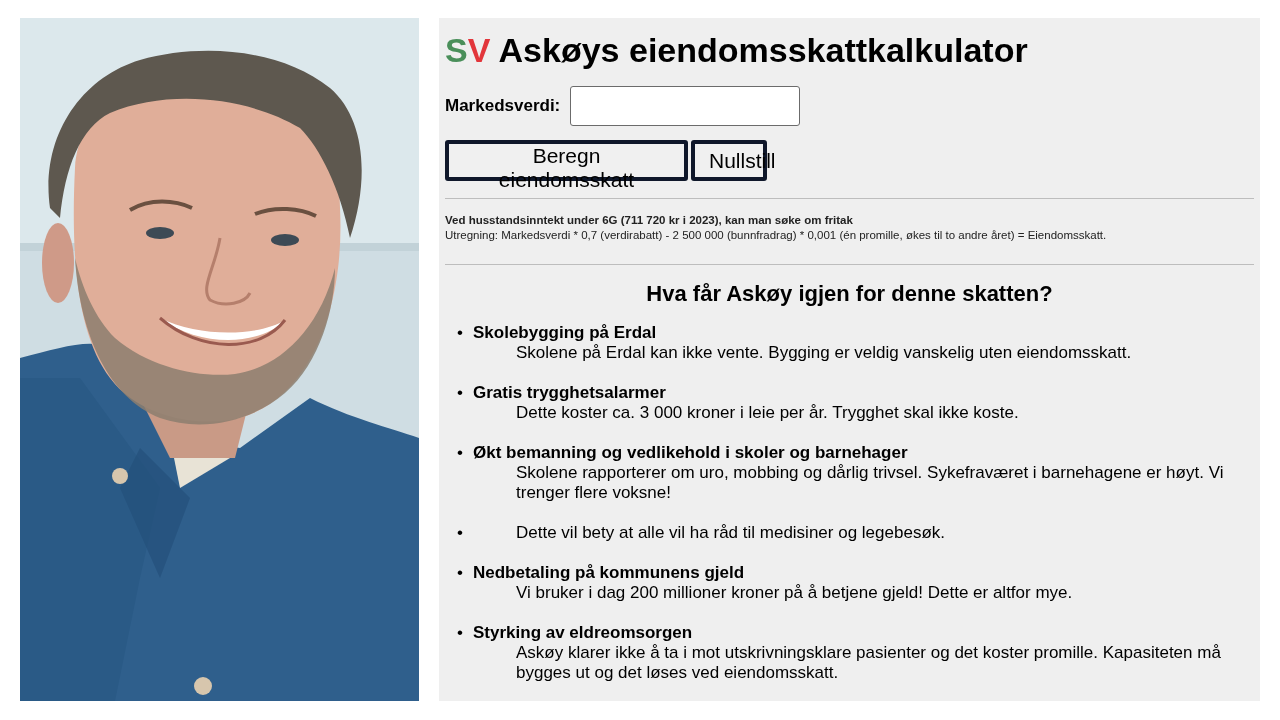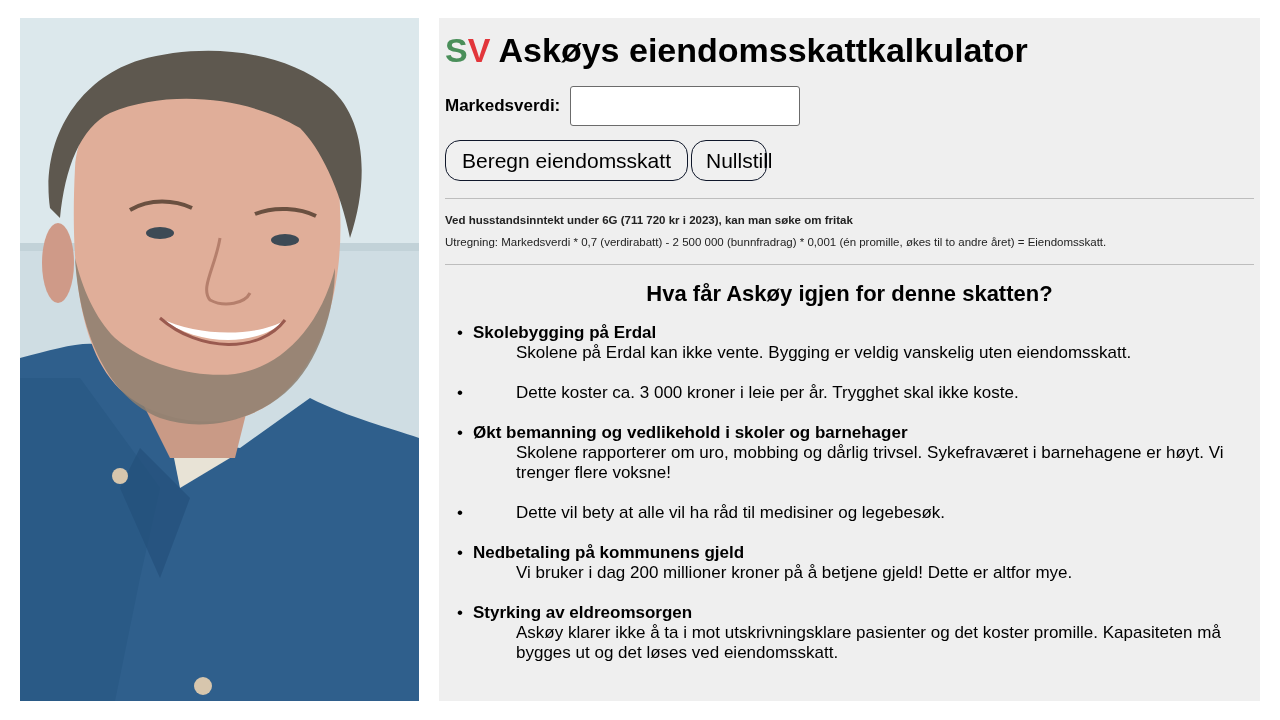--- a/index.html
+++ b/index.html
@@ -71,22 +71,22 @@
     .btn-row {
       position: absolute;
       left: 6px;
       top: 122px;
       display: flex;
       gap: 3px;
     }
     .btn {
       height: 41px;
       box-sizing: border-box;
-      border: 1px solid #0f172a;
-      border-radius: 15px;
+      border: 4px solid #0f172a;
+      border-radius: 3px;
       background: #f0f0f0;
       font-size: 21px;
       font-family: "Liberation Sans", sans-serif;
       padding: 0 14px;
       color: #000;
       cursor: pointer;
     }
     .btn.calc { width: 243px; }
     .btn.reset { width: 76px; }
     .hr {
@@ -99,21 +99,21 @@
     .hr.one { top: 180px; }
     .hr.two { top: 246px; }
     .note {
       position: absolute;
       left: 6px;
       font-size: 11.5px;
       color: #222;
       white-space: nowrap;
     }
     .note.one { top: 196px; font-weight: bold; }
-    .note.two { top: 218px; }
+    .note.two { top: 211px; }
     .subhead {
       position: absolute;
       left: 0;
       width: 821px;
       top: 263px;
       text-align: center;
       font-size: 22px;
       font-weight: bold;
       margin: 0;
     }
@@ -216,20 +216,21 @@
   <h2 class="subhead">Hva får Askøy igjen for denne skatten?</h2>
 
   <ul class="list">
     <li>
       <span class="bullet">•</span>
       <span class="item-title">Skolebygging på Erdal</span>
       <span class="item-desc">Skolene på Erdal kan ikke vente. Bygging er veldig vanskelig uten eiendomsskatt.</span>
     </li>
     <li>
       <span class="bullet">•</span>
+      <span class="item-title">Gratis trygghetsalarmer</span>
       <span class="item-desc">Dette koster ca. 3 000 kroner i leie per år. Trygghet skal ikke koste.</span>
     </li>
     <li>
       <span class="bullet">•</span>
       <span class="item-title">Økt bemanning og vedlikehold i skoler og barnehager</span>
       <span class="item-desc">Skolene rapporterer om uro, mobbing og dårlig trivsel. Sykefraværet i barnehagene er høyt. Vi trenger flere voksne!</span>
     </li>
     <li>
       <span class="bullet">•</span>
       <span class="item-desc">Dette vil bety at alle vil ha råd til medisiner og legebesøk.</span>

